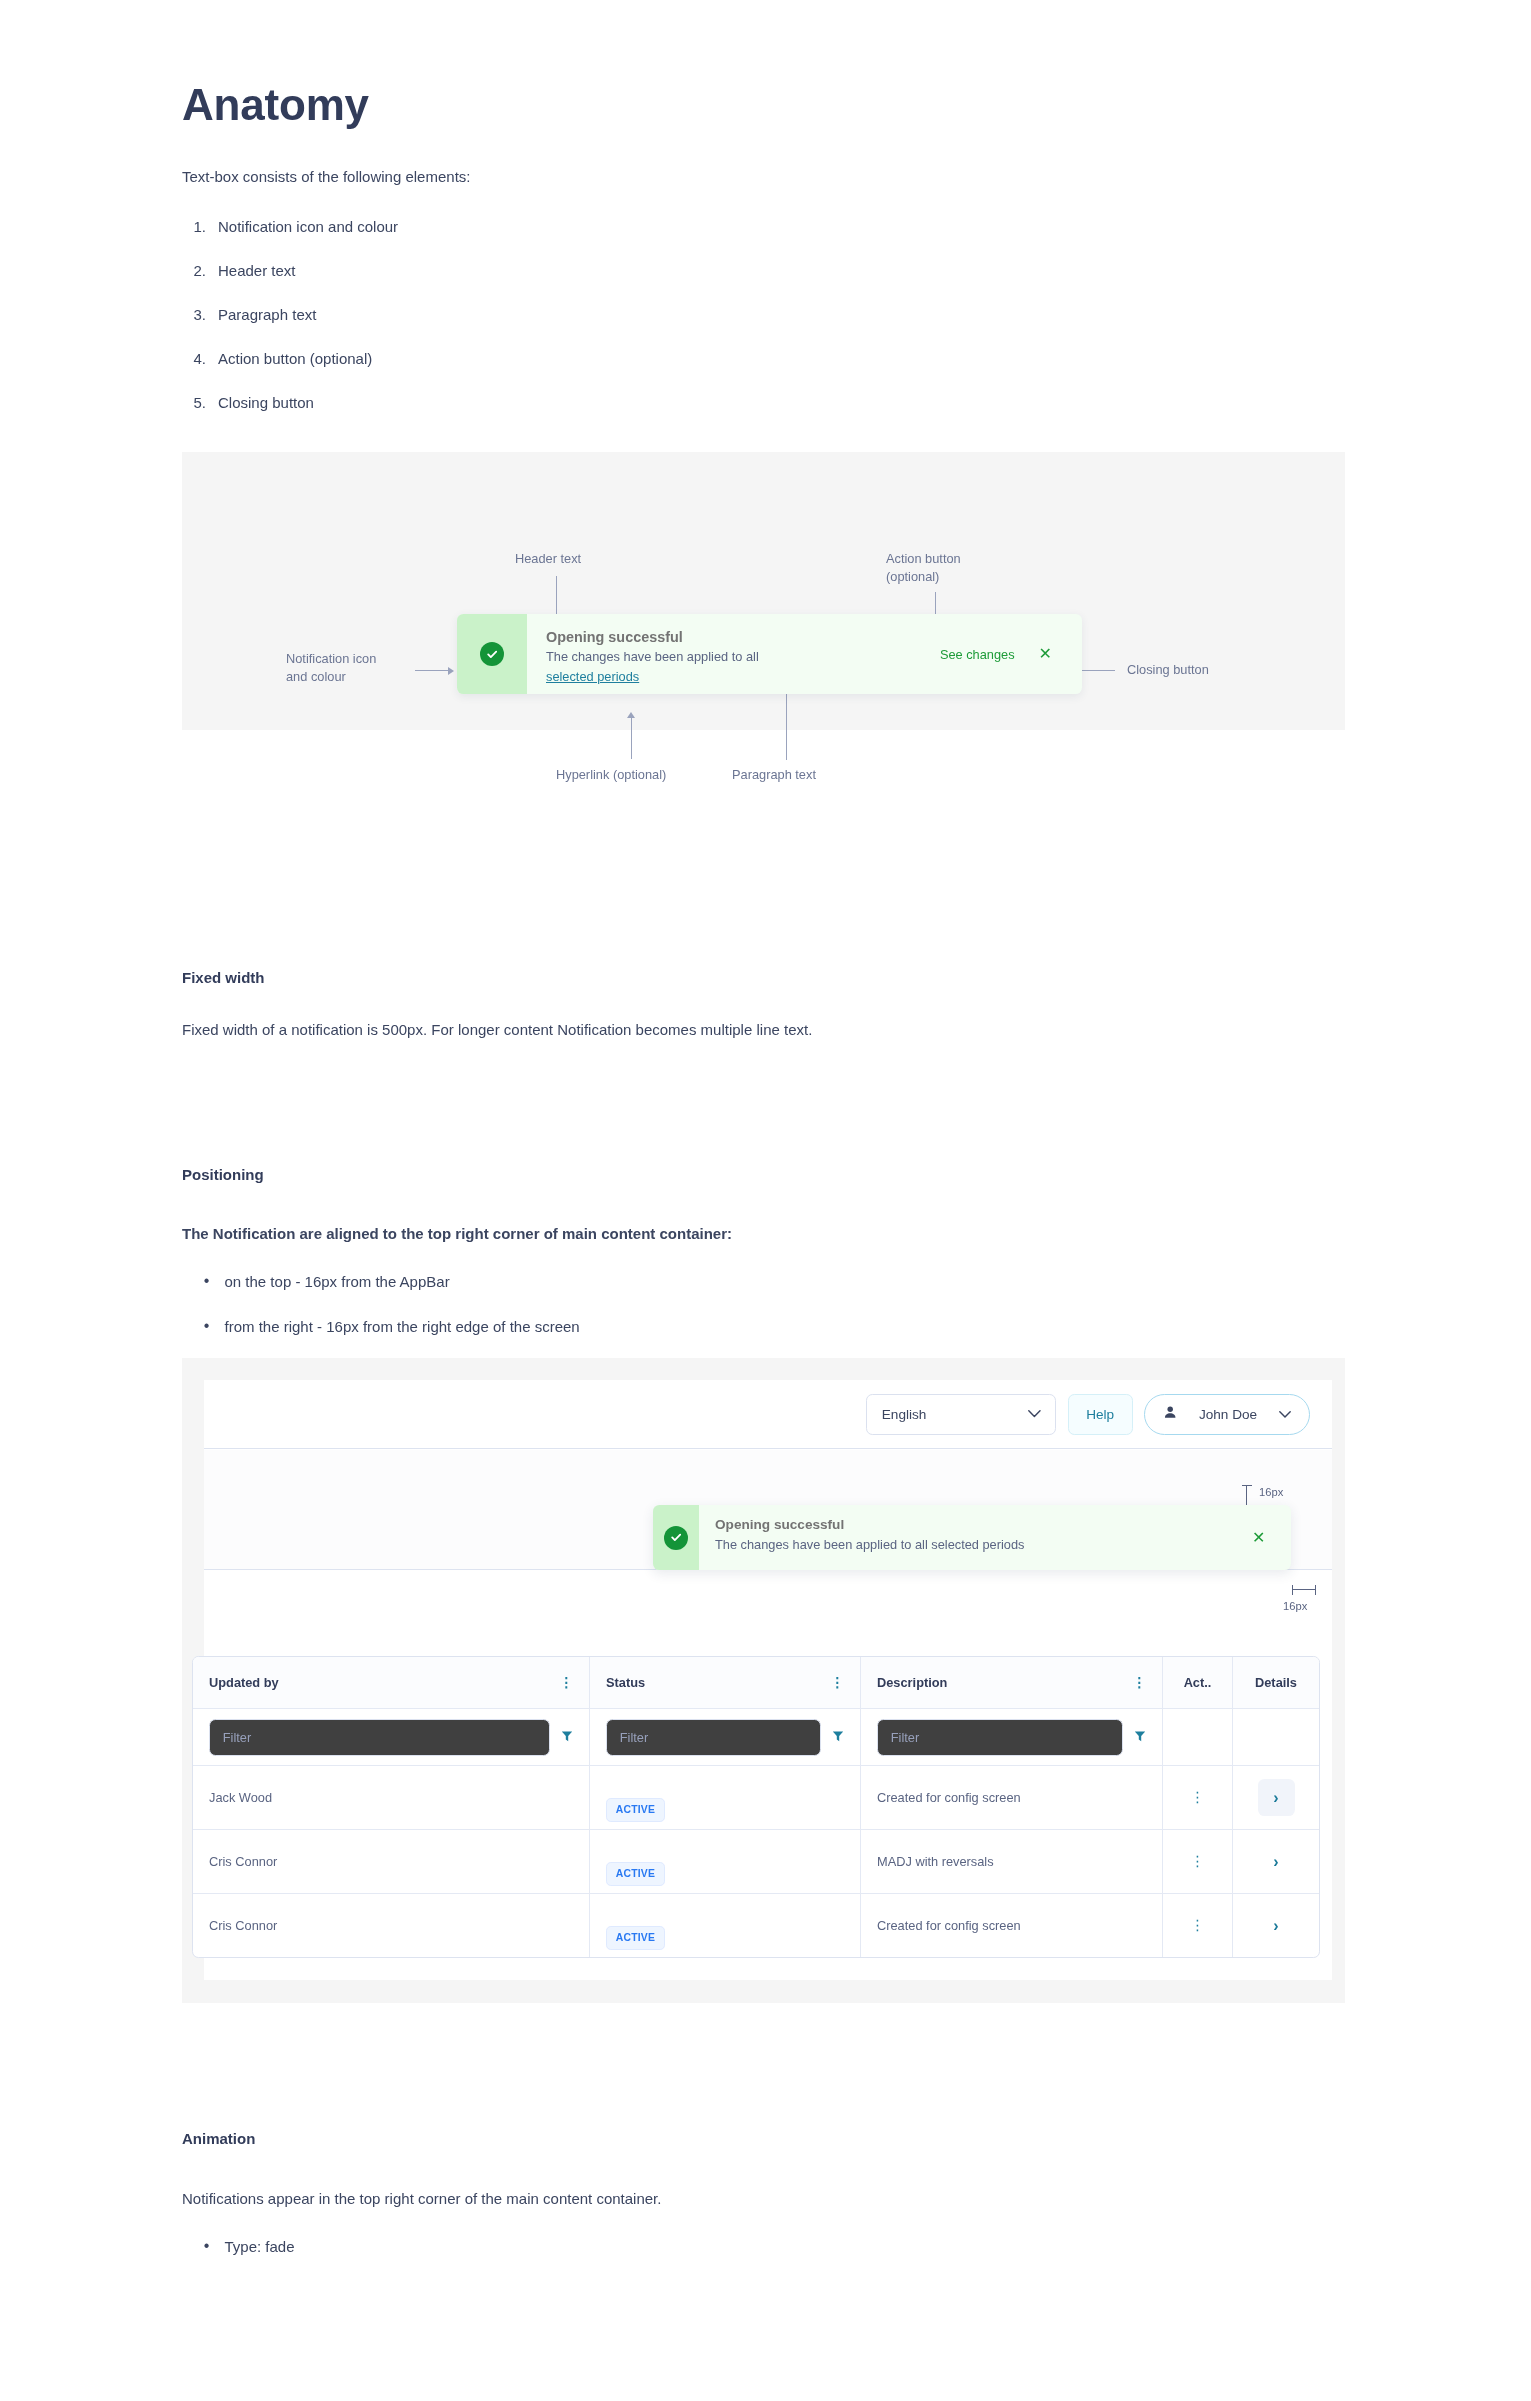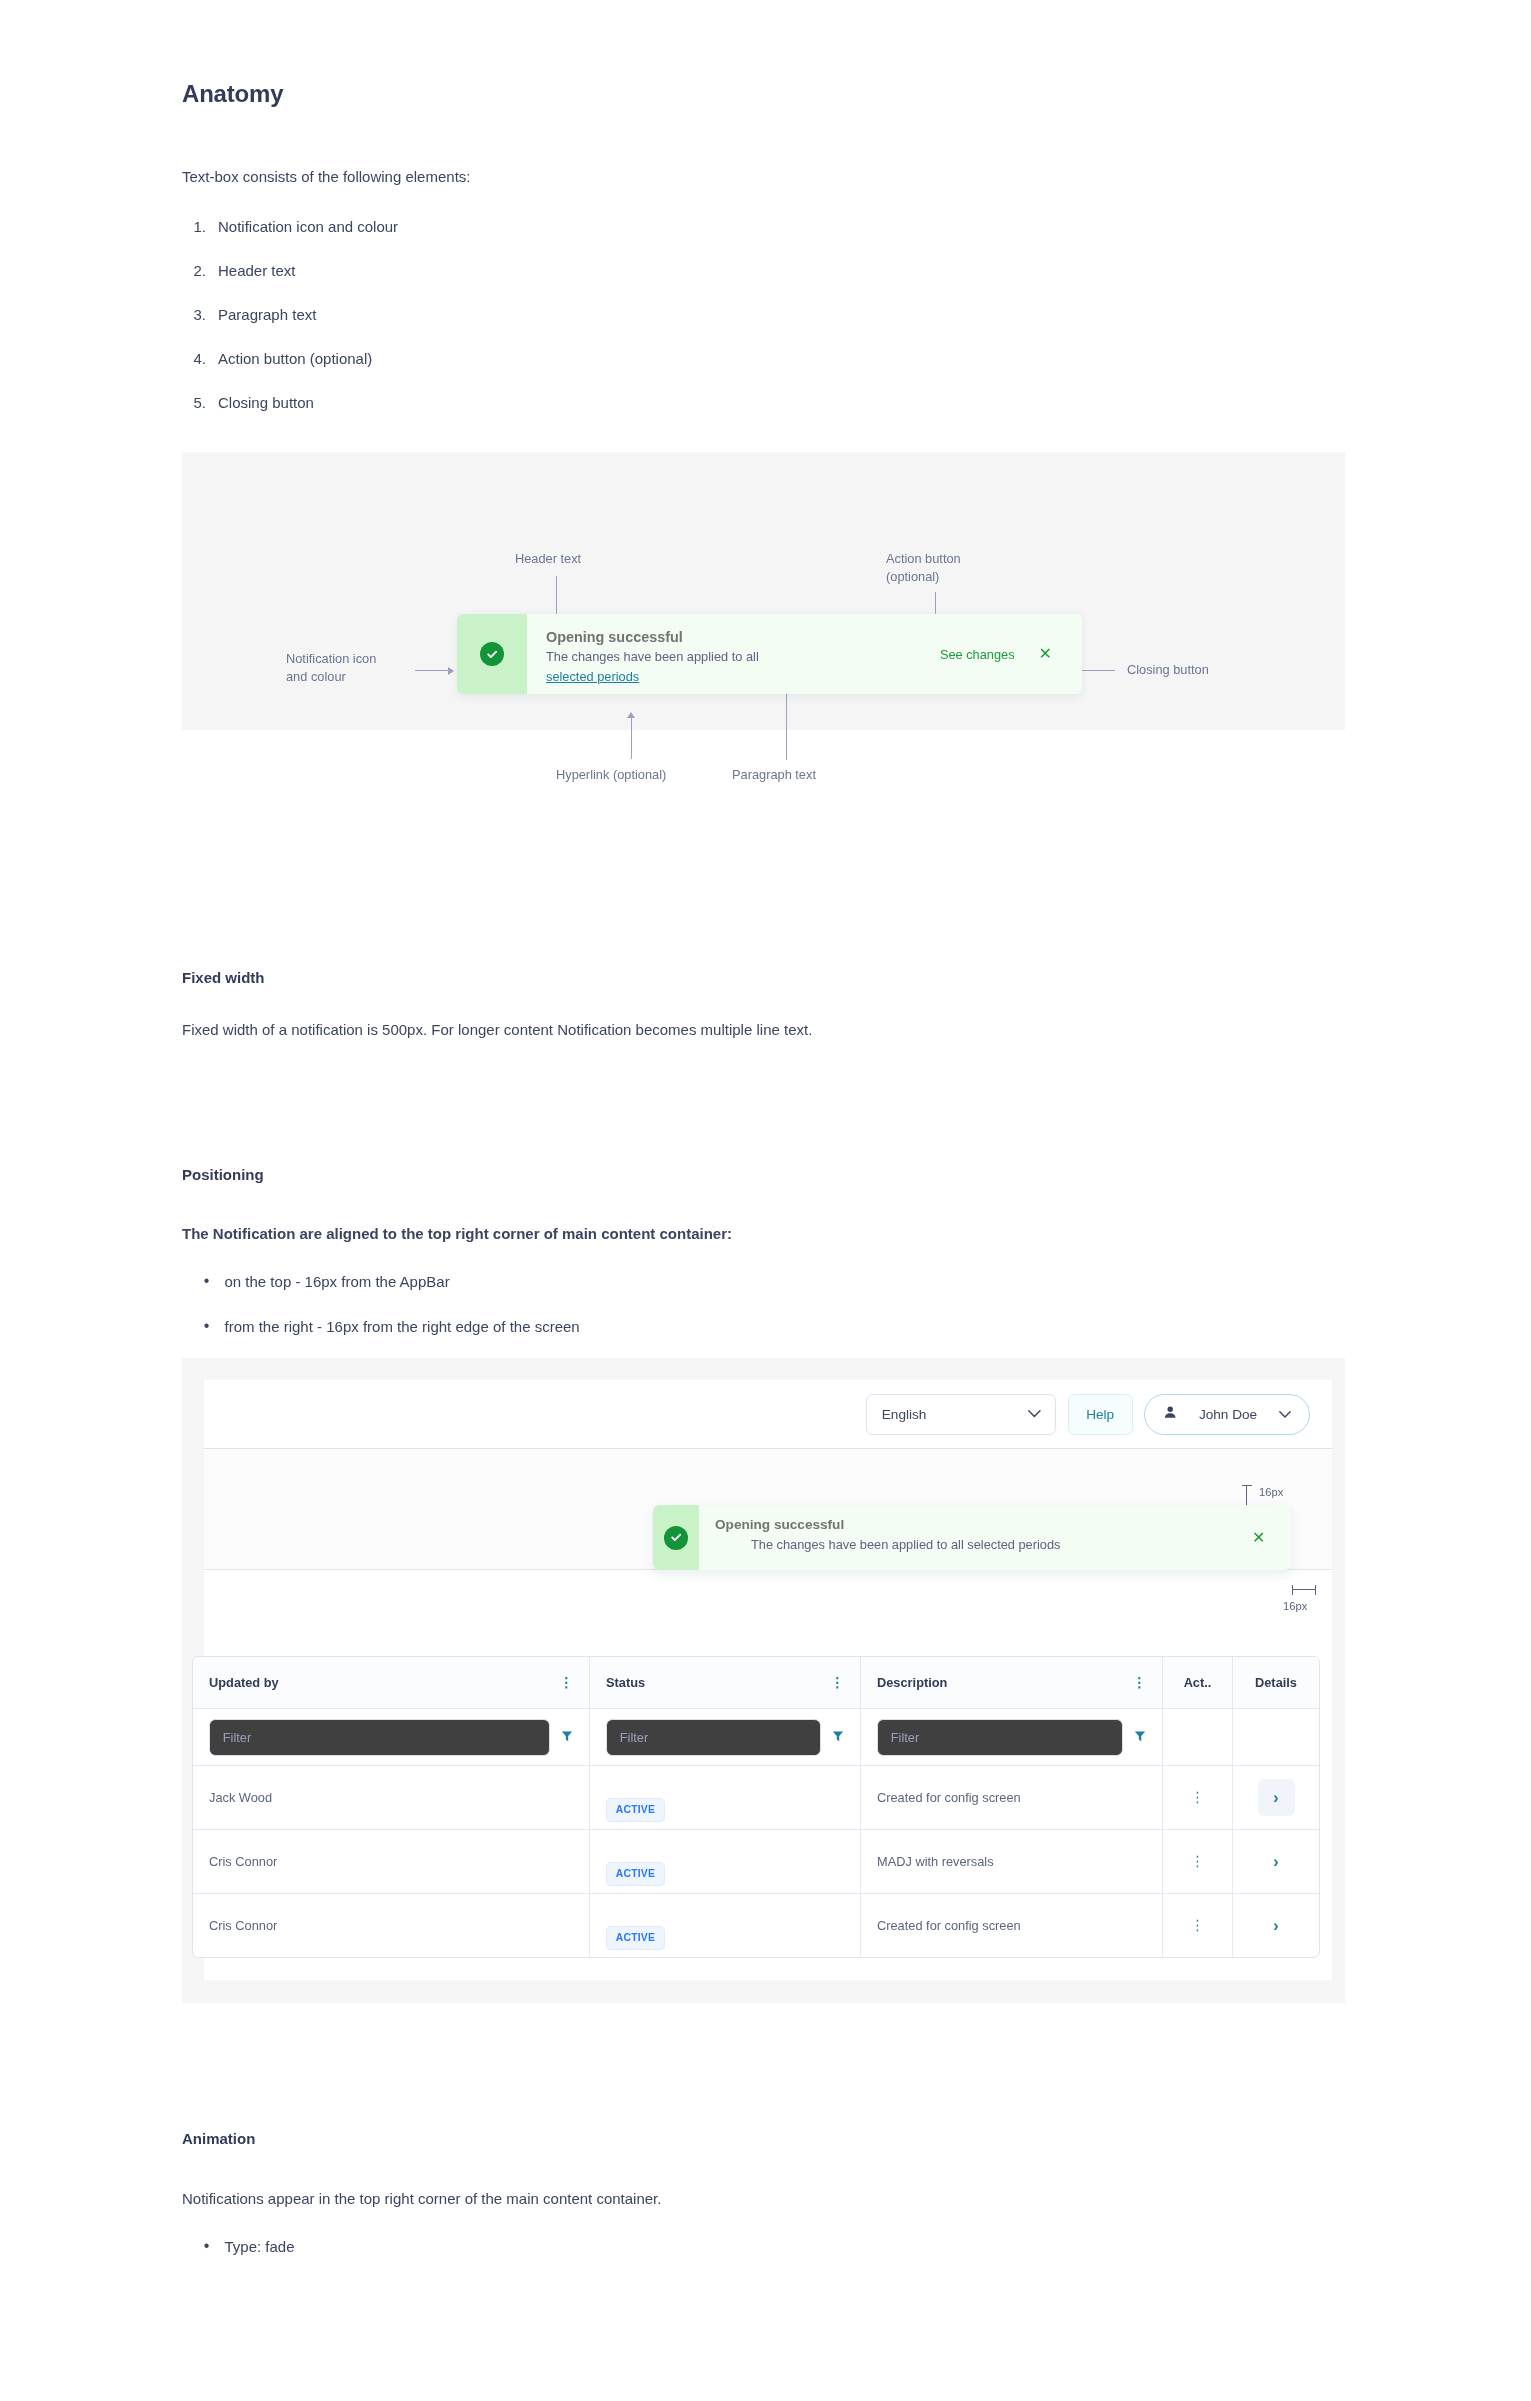--- a/index.html
+++ b/index.html
@@ -10,21 +10,21 @@
     color: #3b4560;
   }
   body { width: 1532px; height: 2401px; position: relative; overflow: hidden; }
 
   .page { position: absolute; left: 0; top: 0; width: 1532px; height: 2401px; }
 
   
   .h1 {
     position: absolute;
     left: 182px; top: 80px;
-    font-size: 24px;
+    font-size: 44px;
     font-weight: bold;
     color: #323c5a;
     letter-spacing: -0.2px;
   }
   .intro {
     position: absolute;
     left: 182px; top: 168px;
     font-size: 15px;
     color: #3b4560;
   }
@@ -257,21 +257,21 @@
     display: flex; align-items: stretch;
   }
   .toast-small .accent {
     width: 46px;
     background: #caf2c9;
     display: flex; align-items: center; justify-content: center;
     flex: none;
   }
   .toast-small .body { flex: 1; padding: 10.4px 0 0 16px; }
   .toast-small .toast-title { font-size: 13.6px; }
-  .toast-small .toast-text { font-size: 12.8px; margin-left: 36px; }
+  .toast-small .toast-text { font-size: 12.8px; }
   .toast-small .toast-close { padding-right: 25.5px; }
 
   
   .dim-label {
     position: absolute;
     font-size: 11.2px;
     color: #5a6482;
   }
   .dim-line { position: absolute; background: #5a6482; }
   .dim-cap  { position: absolute; background: #5a6482; }

